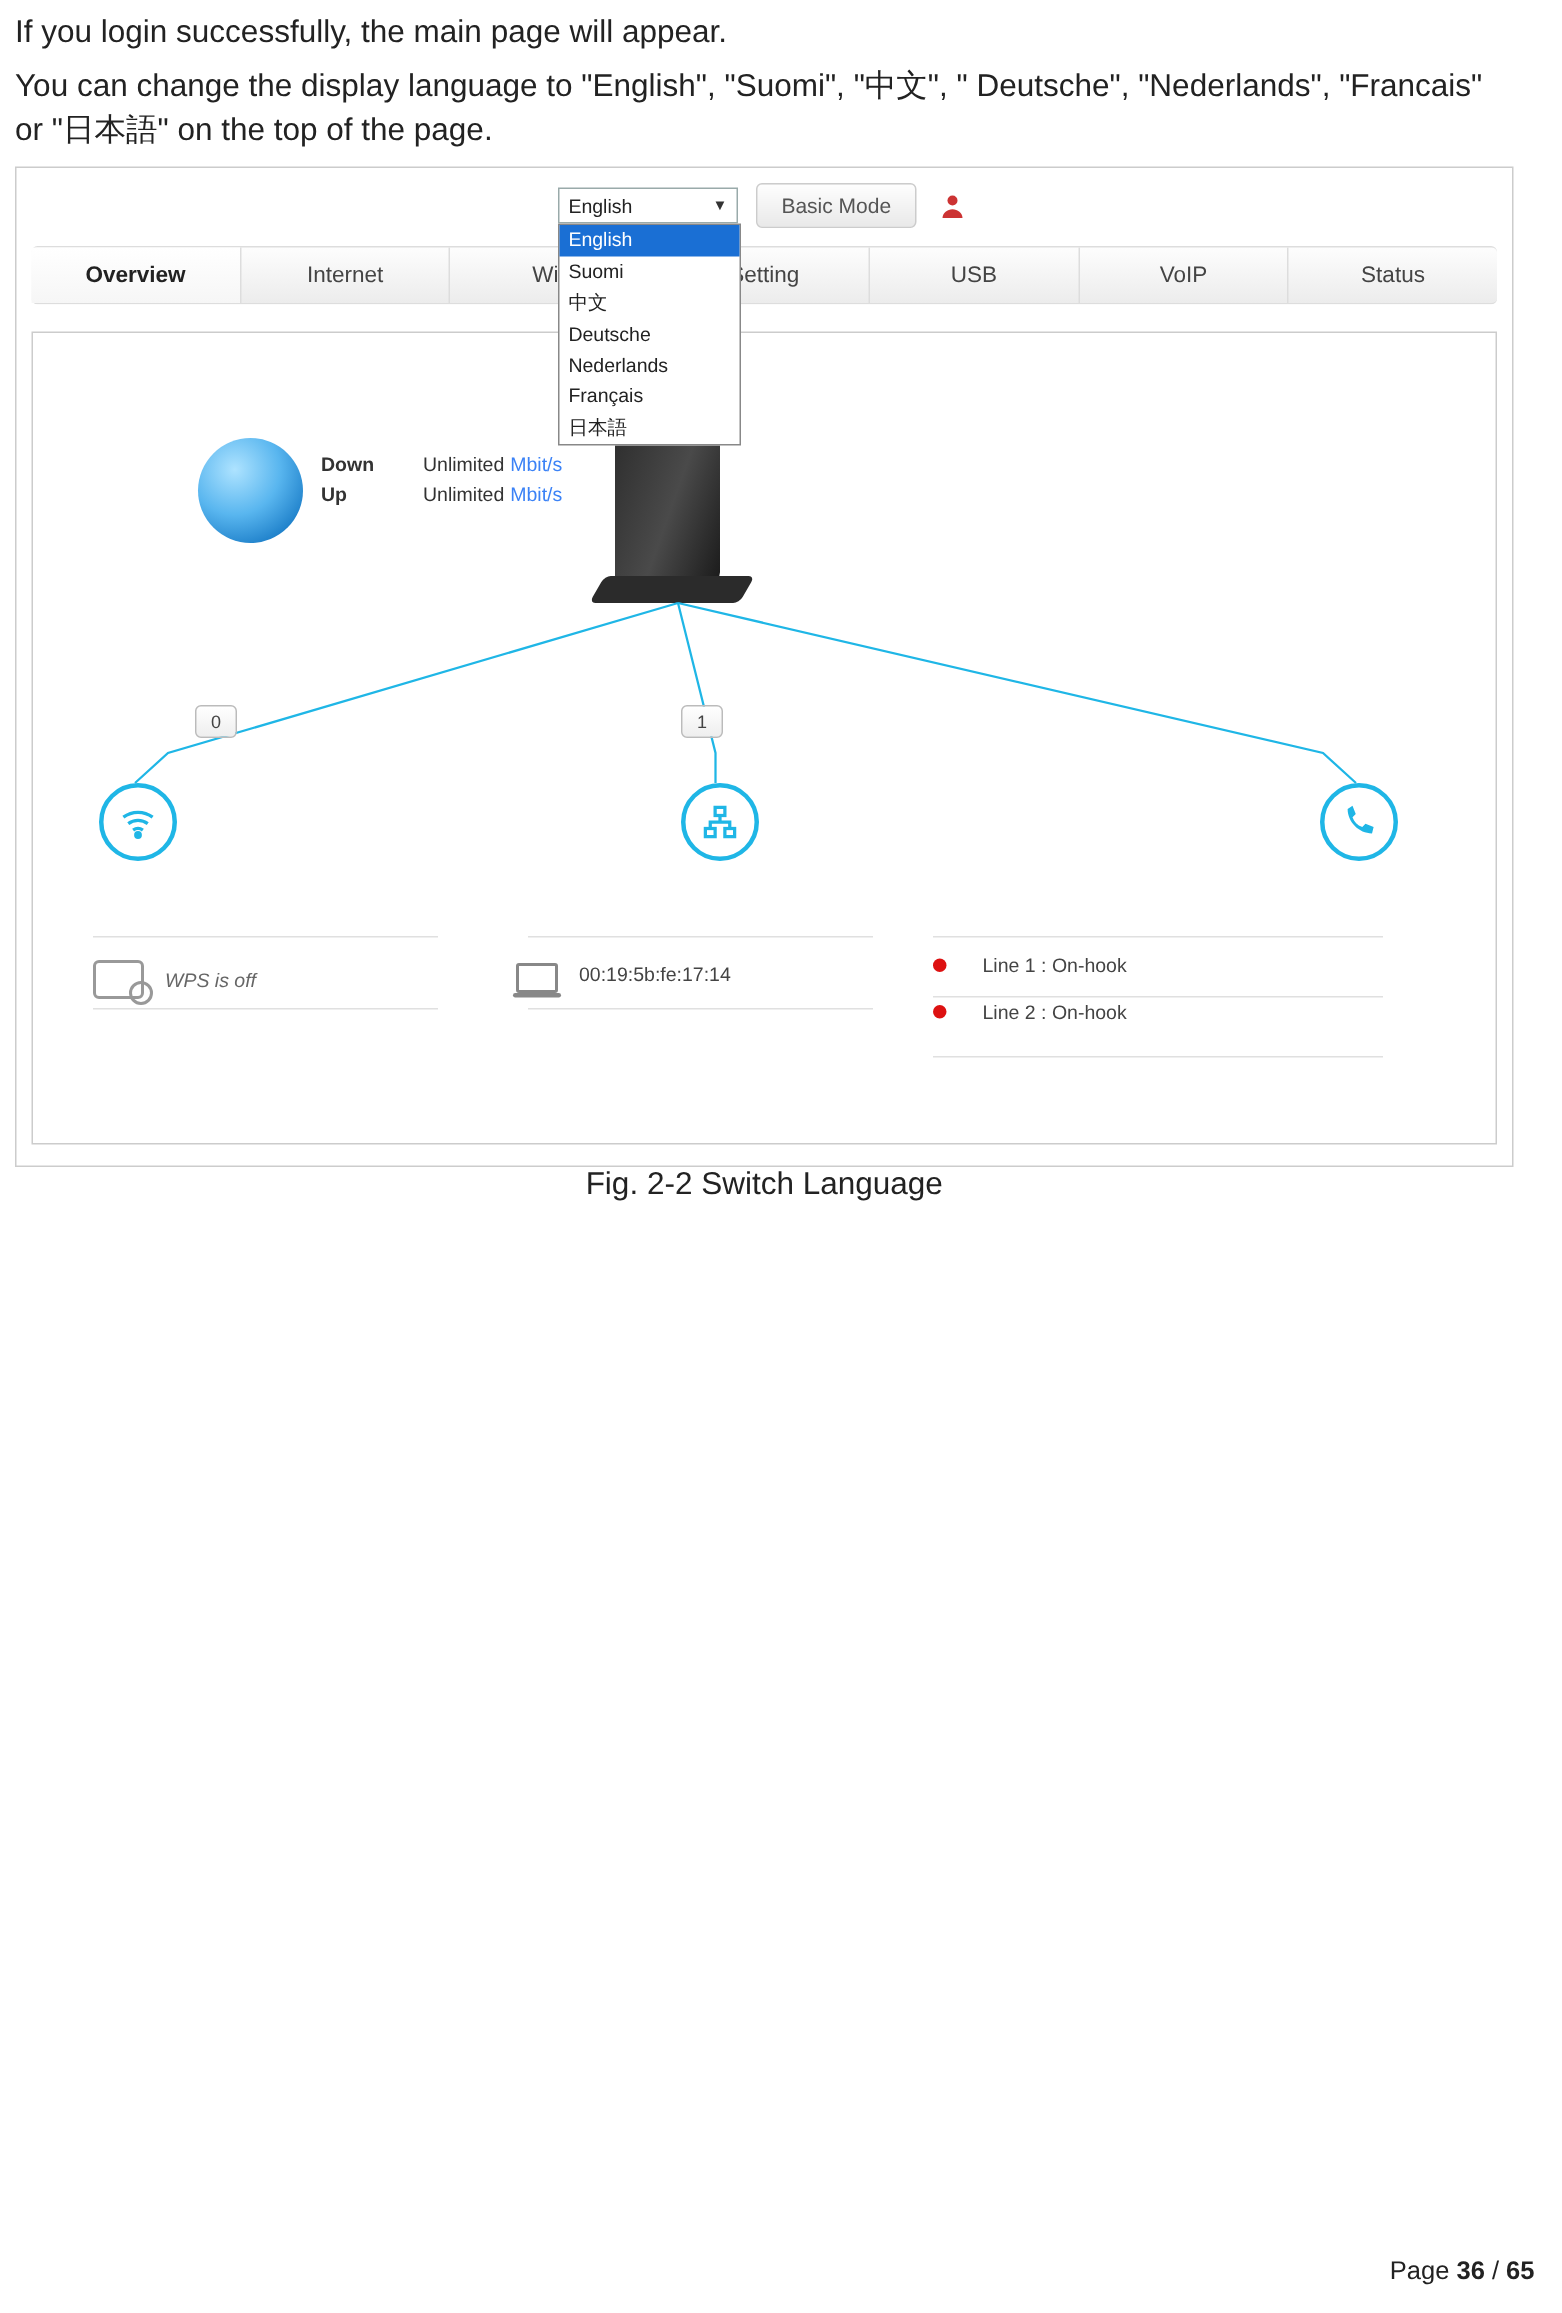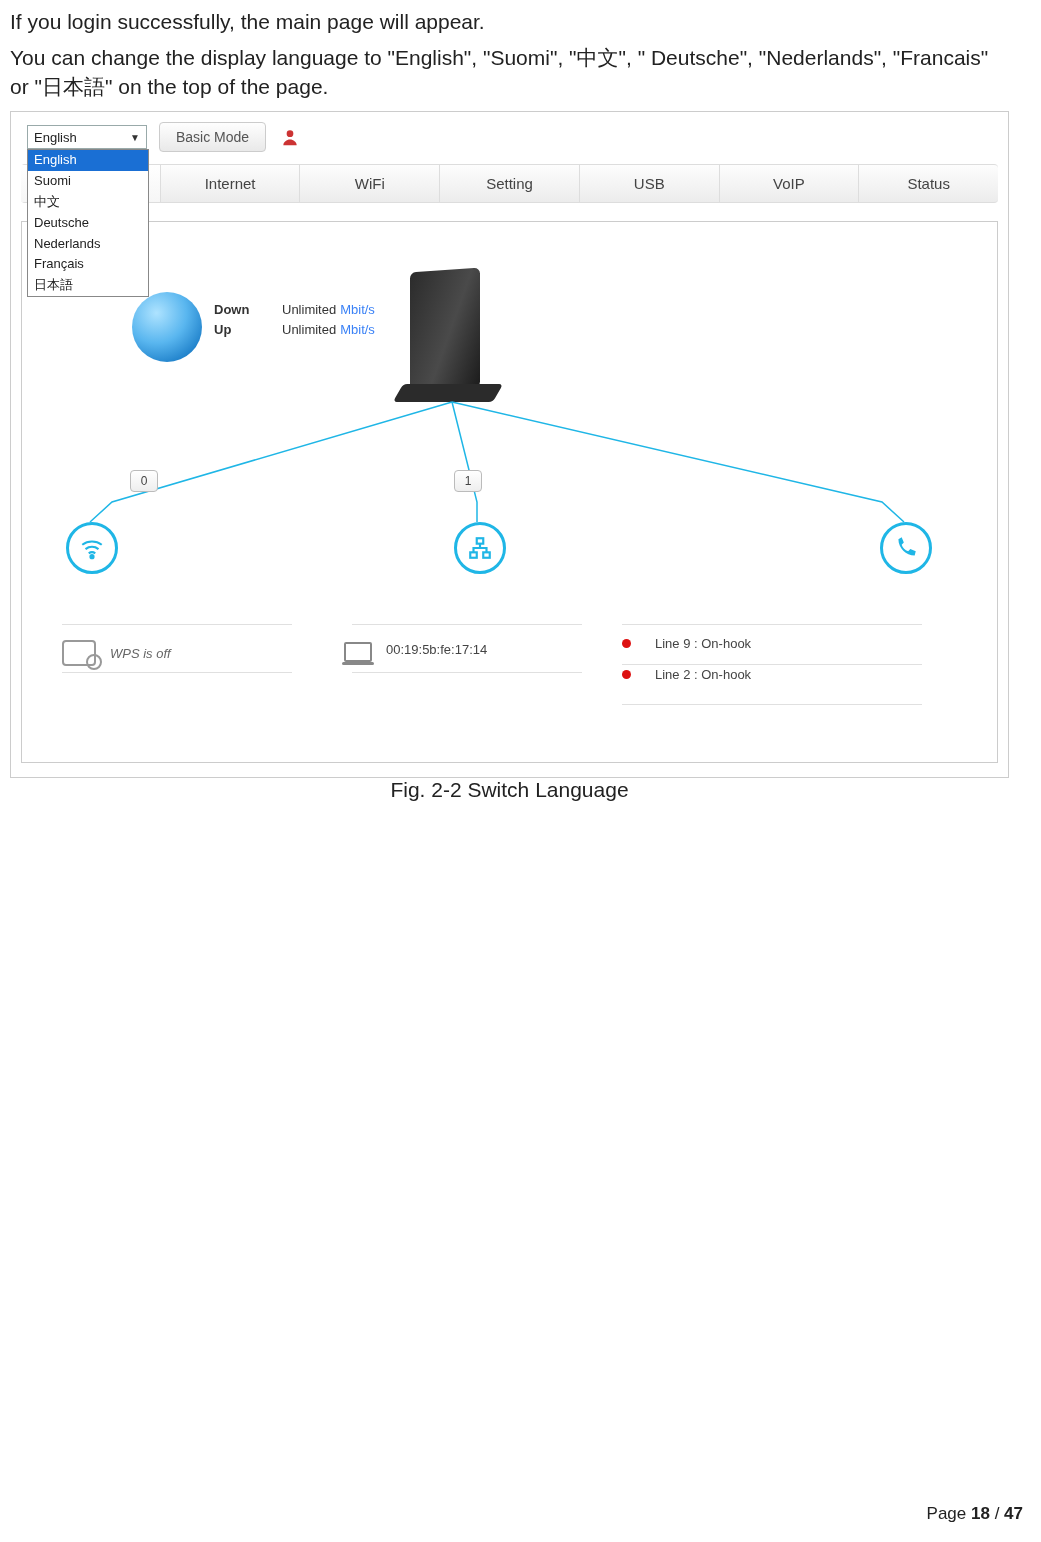--- a/index.html
+++ b/index.html
@@ -1,19 +1,19 @@
 <!DOCTYPE html>
 <html><head>
 <meta charset="utf-8">
 <style>
   html,body{margin:0;padding:0;background:#fff;font-family:Arial,Helvetica,sans-serif;color:#222}
   .page{width:1041px;min-height:1542px;margin:0 auto;position:relative;box-sizing:border-box;padding:6px 32px 15px 10px}
   .doc-para{font-size:21px;line-height:1.35;margin:2px 0 8px 0}
   .app{border:1px solid #ccc;margin-top:10px;background:#fff}
-  .topbar{display:flex;justify-content:flex-start;align-items:center;gap:12px;padding:10px 16px 6px 16px}
+  .topbar{display:flex;justify-content:center;align-items:center;gap:12px;padding:10px 16px 6px 16px}
   .lang-wrap{position:relative}
   .lang-select{width:120px;height:24px;font-size:13px;border:1px solid #9aa;background:#fff;display:flex;align-items:center;padding:0 6px;box-sizing:border-box;justify-content:space-between}
   .lang-select .caret{font-size:10px;color:#333}
   .lang-drop{position:absolute;top:24px;left:0;width:120px;border:1px solid #888;background:#fff;font-size:13px;z-index:5}
   .lang-drop .opt{padding:2px 6px;line-height:1.3}
   .lang-drop .opt.sel{background:#1a6fd4;color:#fff}
   .btn-basic{height:28px;padding:0 16px;border:1px solid #ccc;border-radius:4px;background:linear-gradient(#fefefe,#e9e9e9);font-size:14px;color:#555;display:flex;align-items:center}
   .user-ico{width:24px;height:24px;display:flex;align-items:center;justify-content:center}
   .tabs{display:flex;border-top:1px solid #ddd;border-bottom:1px solid #ddd;background:linear-gradient(#fdfdfd,#ececec);margin:6px 10px 0 10px;border-radius:4px}
   .tab{flex:1;text-align:center;font-size:15px;color:#444;padding:10px 0;border-right:1px solid #ddd}
@@ -145,28 +145,28 @@
       </div>
 
       <div class="lan">
         <span class="lap"></span>
         <span>00:19:5b:fe:17:14</span>
       </div>
 
       <div class="voip">
         <div class="row">
             <span class="dot"></span>
-            <span>Line 9 : On-hook</span>
+            <span>Line 1 : On-hook</span>
           </div>
         <div class="row">
             <span class="dot"></span>
             <span>Line 2 : On-hook</span>
           </div>
       </div>
     </div>
   </div>
 
   <div class="caption">Fig. 2-2 Switch Language</div>
 
   <div class="footer">
-    <span>Page </span><b>18</b><span> / </span><b>47</b>
+    <span>Page </span><b>36</b><span> / </span><b>65</b>
   </div>
 </div>
 
 </body></html>

